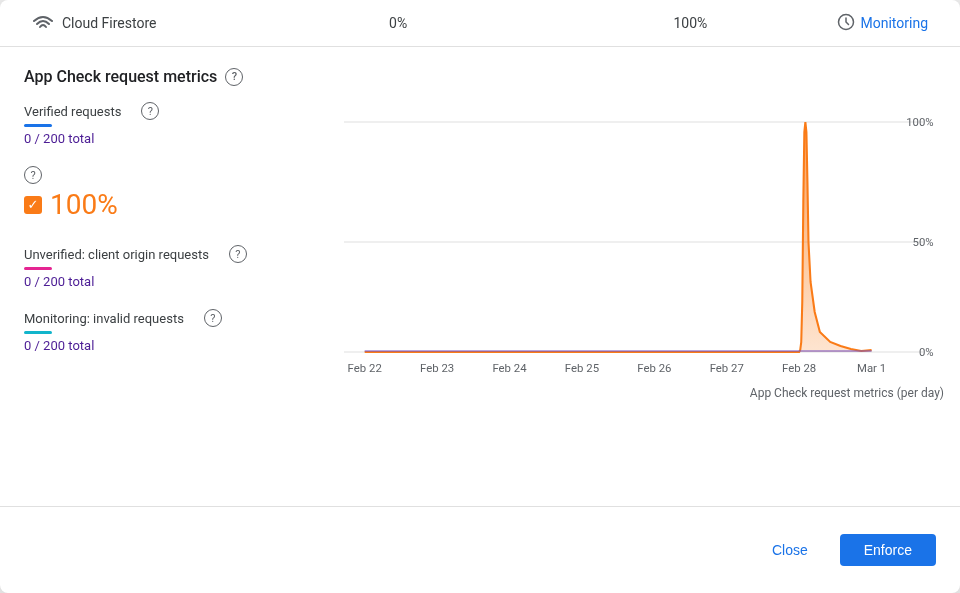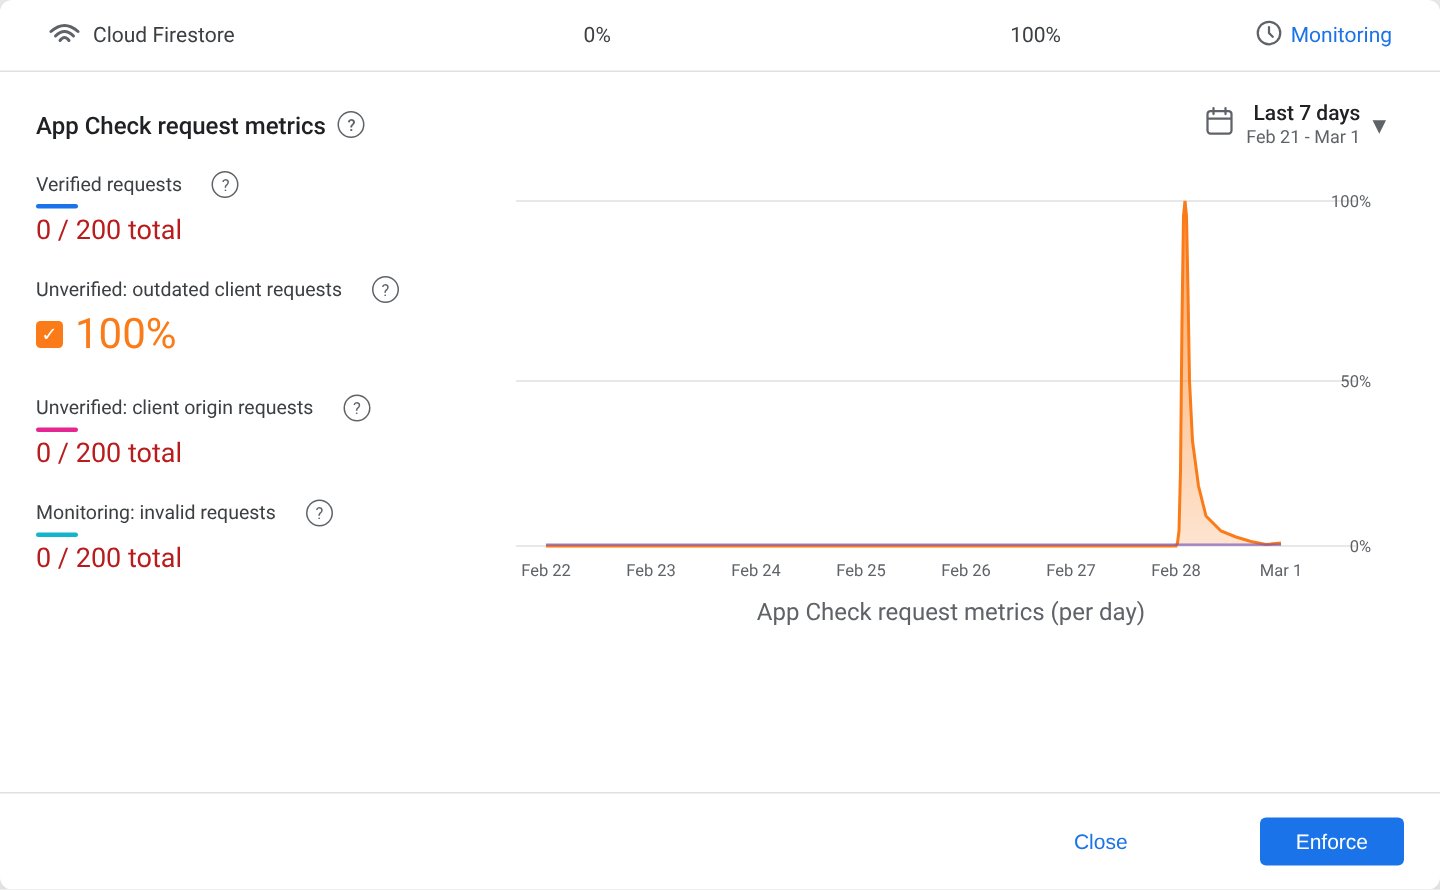--- a/index.html
+++ b/index.html
@@ -59,21 +59,21 @@
       color: #1a73e8;
       font-size: 14px;
       cursor: pointer;
       justify-content: flex-end;
     }
     
     .main-content {
       display: flex;
       flex-direction: column;
       flex: 1;
-      padding: 20px 36px 0 24px;
+      padding: 20px 16px 0 24px;
     }
     .metrics-header {
       display: flex;
       align-items: center;
       justify-content: space-between;
       margin-bottom: 16px;
     }
     .metrics-title {
       display: flex;
       align-items: center;
@@ -152,22 +152,22 @@
     .metric-line {
       width: 28px;
       height: 3px;
       border-radius: 2px;
       margin-bottom: 4px;
     }
     .metric-line.blue { background: #1a73e8; }
     .metric-line.pink { background: #e52592; }
     .metric-line.cyan { background: #12b5cb; }
     .metric-total {
-      font-size: 18px;
-      color: #b91c1c;
+      font-size: 13px;
+      color: #4c1d95;
     }
     .metric-percent-row {
       display: flex;
       align-items: center;
       gap: 8px;
       margin-bottom: 4px;
     }
     .checkbox-orange {
       width: 18px;
       height: 18px;
@@ -203,32 +203,32 @@
     .chart-area {
       position: relative;
       width: 100%;
       height: 280px;
     }
     .chart-svg {
       width: 100%;
       height: 100%;
     }
     .chart-xlabel {
-      text-align: center;
-      font-size: 16px;
+      text-align: right;
+      font-size: 12px;
       color: #5f6368;
       margin-top: 4px;
     }
     
     .footer {
       display: flex;
       justify-content: flex-end;
       align-items: flex-end;
-      gap: 28px;
-      padding: 16px 24px;
+      gap: 16px;
+      padding: 27px 24px;
       border-top: 1px solid #e0e0e0;
       margin-top: 8px;
     }
     .btn-close {
       background: none;
       border: none;
       font-size: 14px;
       color: #1a73e8;
       font-weight: 500;
       cursor: pointer;
@@ -237,21 +237,20 @@
     }
     .btn-enforce {
       background: #1a73e8;
       color: #fff;
       border: none;
       font-size: 14px;
       font-weight: 500;
       cursor: pointer;
       padding: 8px 24px;
       border-radius: 4px;
-      margin-left: 44px;
     }
   </style>
 </head>
 <body>
 
 <div class="dialog">
 
   <div class="top-bar">
     <div class="top-bar-service">
 
@@ -277,52 +276,37 @@
     </div>
   </div>
 
   <div class="main-content">
 
     <div class="metrics-header">
       <div class="metrics-title">
         <span>App Check request metrics</span>
         <span class="help-icon">?</span>
       </div>
-      <div class="date-range">
-        <span class="calendar-icon">
-          <svg width="20" height="20" viewBox="0 0 20 20" fill="none">
-            <rect x="2" y="3" width="16" height="15" rx="2" stroke="#5f6368" stroke-width="1.5"></rect>
-            <path d="M2 8h16" stroke="#5f6368" stroke-width="1.5"></path>
-            <path d="M6 1v4M14 1v4" stroke="#5f6368" stroke-width="1.5" stroke-linecap="round"></path>
-          </svg>
-        </span>
-        <div class="date-range-text">
-          <span class="date-range-main">Last 7 days</span>
-          <span class="date-range-sub">Feb 21 - Mar 1</span>
-        </div>
-        <span class="chevron-down">▾</span>
-      </div>
     </div>
 
     <div class="metrics-body">
 
       <div class="metrics-left">
 
         <div class="metric-item">
           <div class="metric-label">
             <span>Verified requests</span>
             <span class="help-icon">?</span>
           </div>
           <div class="metric-line blue"></div>
           <div class="metric-total">0 / 200 total</div>
         </div>
 
         <div class="metric-item">
           <div class="metric-label">
-            <span>Unverified: outdated client requests</span>
             <span class="help-icon">?</span>
           </div>
           <div class="metric-percent-row">
             <div class="checkbox-orange">
               <span class="checkmark">✓</span>
             </div>
             <span class="metric-percent-value">100%</span>
           </div>
         </div>
 

